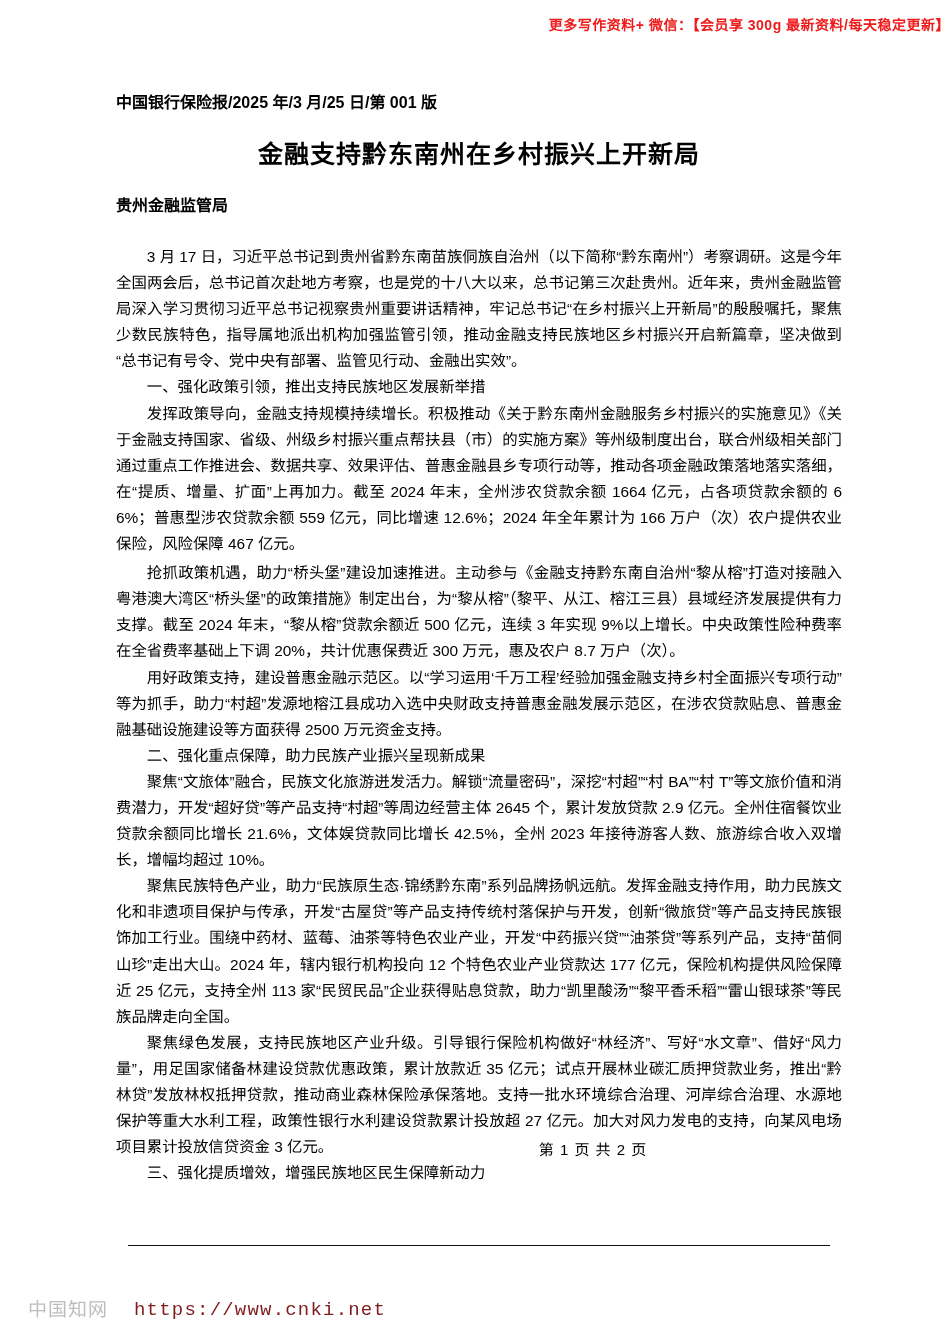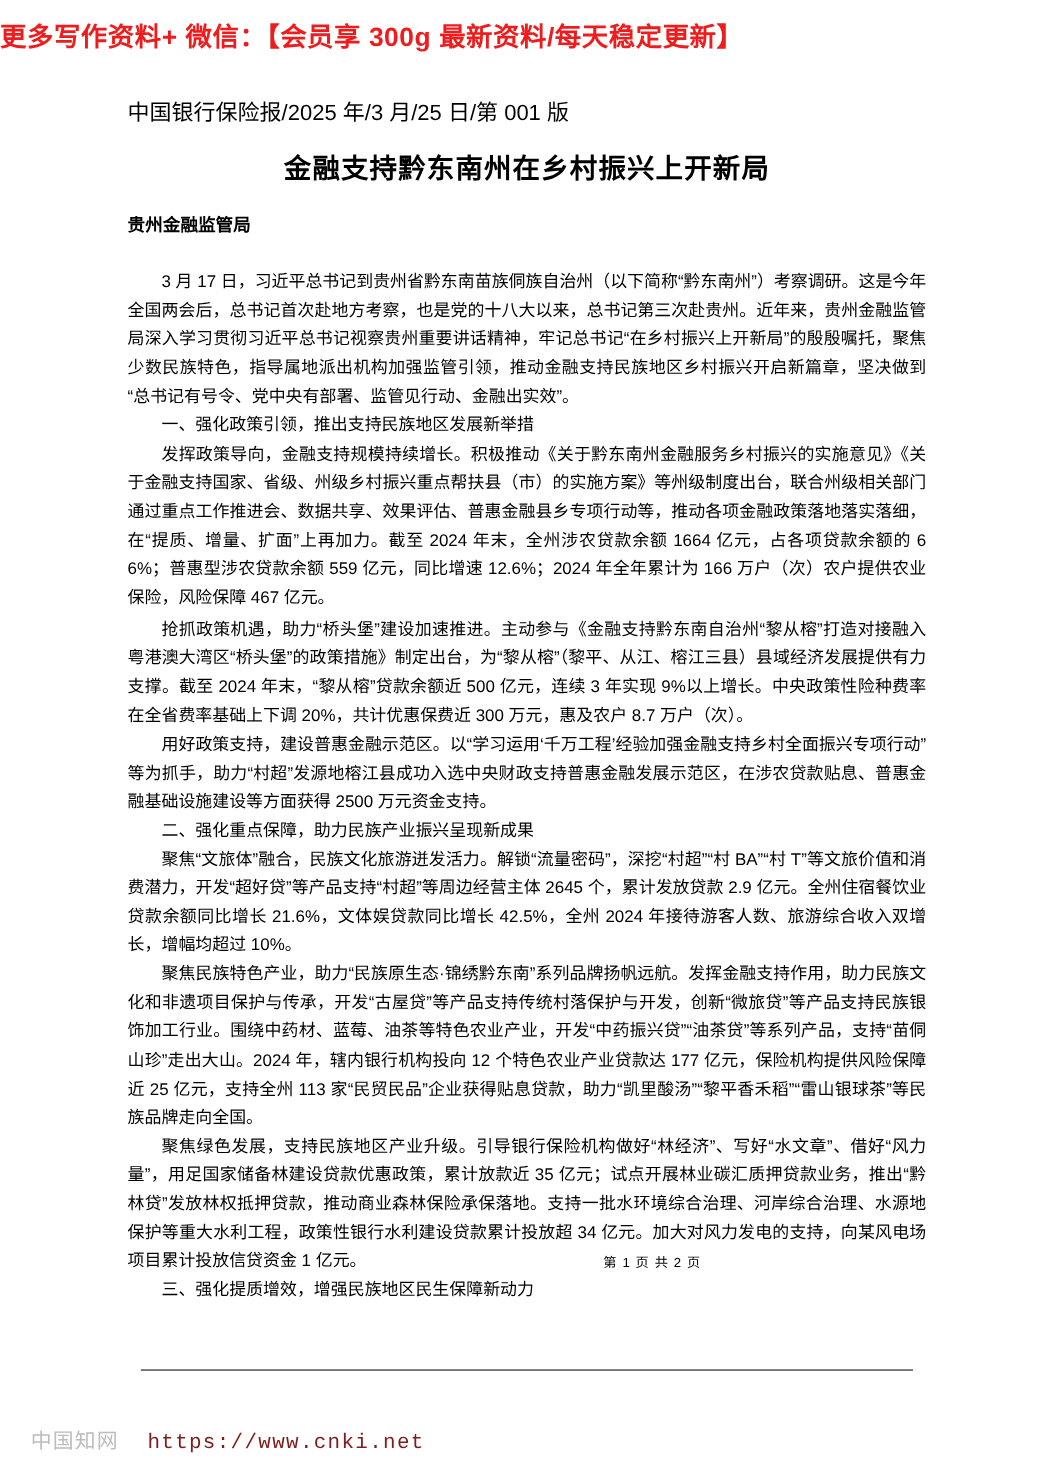--- a/index.html
+++ b/index.html
@@ -23,44 +23,45 @@
     height: 1344px;
     box-sizing: border-box;
   }
 
   
   .promo-banner {
     position: absolute;
     top: 14px;
     left: 0;
     width: 950px;
-    text-align: left;
+    text-align: right;
     font-family: "Liberation Sans", "DejaVu Sans", sans-serif;
     font-weight: bold;
-    font-size: 24px;
+    font-size: 14px;
     letter-spacing: 0.5px;
     color: #ee1c1c;
     white-space: nowrap;
   }
 
   
   .article {
     position: absolute;
     top: 92px;
     left: 116px;
     width: 726px;
   }
 
   .source-line {
     font-family: "Liberation Sans", "DejaVu Sans", sans-serif;
-    font-size: 20px;
+    font-size: 16px;
     line-height: 22px;
     color: #000;
     margin: 0 0 22px 0;
     text-align: left;
+    font-weight: bold;
   }
 
   .article-title {
     font-family: "Liberation Sans", "DejaVu Sans", sans-serif;
     font-weight: bold;
     font-size: 25px;
     line-height: 36px;
     text-align: center;
     letter-spacing: 1px;
     margin: 16px 0 22px 0;
@@ -91,21 +92,21 @@
   }
 
   
   .page-number {
     position: absolute;
     top: 1138px;
     left: 0;
     width: 950px;
     text-align: center;
     font-family: "Liberation Sans", "DejaVu Sans", sans-serif;
-    font-size: 12px;
+    font-size: 15px;
     letter-spacing: 1px;
     padding-left: 236px;
     box-sizing: border-box;
   }
 
   .footer-rule {
     position: absolute;
     top: 1245px;
     left: 128px;
     width: 702px;
@@ -151,23 +152,23 @@
 
     <div class="article-byline">贵州金融监管局</div>
 
     <div class="body-text">
       <p>3 月 17 日，习近平总书记到贵州省黔东南苗族侗族自治州（以下简称“黔东南州”）考察调研。这是今年全国两会后，总书记首次赴地方考察，也是党的十八大以来，总书记第三次赴贵州。近年来，贵州金融监管局深入学习贯彻习近平总书记视察贵州重要讲话精神，牢记总书记“在乡村振兴上开新局”的殷殷嘱托，聚焦少数民族特色，指导属地派出机构加强监管引领，推动金融支持民族地区乡村振兴开启新篇章，坚决做到“总书记有号令、党中央有部署、监管见行动、金融出实效”。</p>
       <p>一、强化政策引领，推出支持民族地区发展新举措</p>
       <p>发挥政策导向，金融支持规模持续增长。积极推动《关于黔东南州金融服务乡村振兴的实施意见》《关于金融支持国家、省级、州级乡村振兴重点帮扶县（市）的实施方案》等州级制度出台，联合州级相关部门通过重点工作推进会、数据共享、效果评估、普惠金融县乡专项行动等，推动各项金融政策落地落实落细，在“提质、增量、扩面”上再加力。截至 2024 年末，全州涉农贷款余额 1664 亿元，占各项贷款余额的 66%；普惠型涉农贷款余额 559 亿元，同比增速 12.6%；2024 年全年累计为 166 万户（次）农户提供农业保险，风险保障 467 亿元。</p>
       <p class="gap-before">抢抓政策机遇，助力“桥头堡”建设加速推进。主动参与《金融支持黔东南自治州“黎从榕”打造对接融入粤港澳大湾区“桥头堡”的政策措施》制定出台，为“黎从榕”（黎平、从江、榕江三县）县域经济发展提供有力支撑。截至 2024 年末，“黎从榕”贷款余额近 500 亿元，连续 3 年实现 9%以上增长。中央政策性险种费率在全省费率基础上下调 20%，共计优惠保费近 300 万元，惠及农户 8.7 万户（次）。</p>
       <p>用好政策支持，建设普惠金融示范区。以“学习运用‘千万工程’经验加强金融支持乡村全面振兴专项行动”等为抓手，助力“村超”发源地榕江县成功入选中央财政支持普惠金融发展示范区，在涉农贷款贴息、普惠金融基础设施建设等方面获得 2500 万元资金支持。</p>
       <p>二、强化重点保障，助力民族产业振兴呈现新成果</p>
-      <p>聚焦“文旅体”融合，民族文化旅游迸发活力。解锁“流量密码”，深挖“村超”“村 BA”“村 T”等文旅价值和消费潜力，开发“超好贷”等产品支持“村超”等周边经营主体 2645 个，累计发放贷款 2.9 亿元。全州住宿餐饮业贷款余额同比增长 21.6%，文体娱贷款同比增长 42.5%，全州 2024 年接待游客人数、旅游综合收入双增长，增幅均超过 10%。</p>
+      <p>聚焦“文旅体”融合，民族文化旅游迸发活力。解锁“流量密码”，深挖“村超”“村 BA”“村 T”等文旅价值和消费潜力，开发“超好贷”等产品支持“村超”等周边经营主体 2645 个，累计发放贷款 2.9 亿元。全州住宿餐饮业贷款余额同比增长 21.6%，文体娱贷款同比增长 42.5%，全州 2023 年接待游客人数、旅游综合收入双增长，增幅均超过 10%。</p>
       <p>聚焦民族特色产业，助力“民族原生态·锦绣黔东南”系列品牌扬帆远航。发挥金融支持作用，助力民族文化和非遗项目保护与传承，开发“古屋贷”等产品支持传统村落保护与开发，创新“微旅贷”等产品支持民族银饰加工行业。围绕中药材、蓝莓、油茶等特色农业产业，开发“中药振兴贷”“油茶贷”等系列产品，支持“苗侗山珍”走出大山。2024 年，辖内银行机构投向 12 个特色农业产业贷款达 177 亿元，保险机构提供风险保障近 25 亿元，支持全州 113 家“民贸民品”企业获得贴息贷款，助力“凯里酸汤”“黎平香禾稻”“雷山银球茶”等民族品牌走向全国。</p>
-      <p>聚焦绿色发展，支持民族地区产业升级。引导银行保险机构做好“林经济”、写好“水文章”、借好“风力量”，用足国家储备林建设贷款优惠政策，累计放款近 35 亿元；试点开展林业碳汇质押贷款业务，推出“黔林贷”发放林权抵押贷款，推动商业森林保险承保落地。支持一批水环境综合治理、河岸综合治理、水源地保护等重大水利工程，政策性银行水利建设贷款累计投放超 34 亿元。加大对风力发电的支持，向某风电场项目累计投放信贷资金 1 亿元。</p>
+      <p>聚焦绿色发展，支持民族地区产业升级。引导银行保险机构做好“林经济”、写好“水文章”、借好“风力量”，用足国家储备林建设贷款优惠政策，累计放款近 35 亿元；试点开展林业碳汇质押贷款业务，推出“黔林贷”发放林权抵押贷款，推动商业森林保险承保落地。支持一批水环境综合治理、河岸综合治理、水源地保护等重大水利工程，政策性银行水利建设贷款累计投放超 27 亿元。加大对风力发电的支持，向某风电场项目累计投放信贷资金 3 亿元。</p>
       <p>三、强化提质增效，增强民族地区民生保障新动力</p>
     </div>
 
   </div>
 
   <div class="page-number">第 1 页  共 2 页</div>
 
   <div class="footer-rule"></div>
 
   <div class="watermark">

